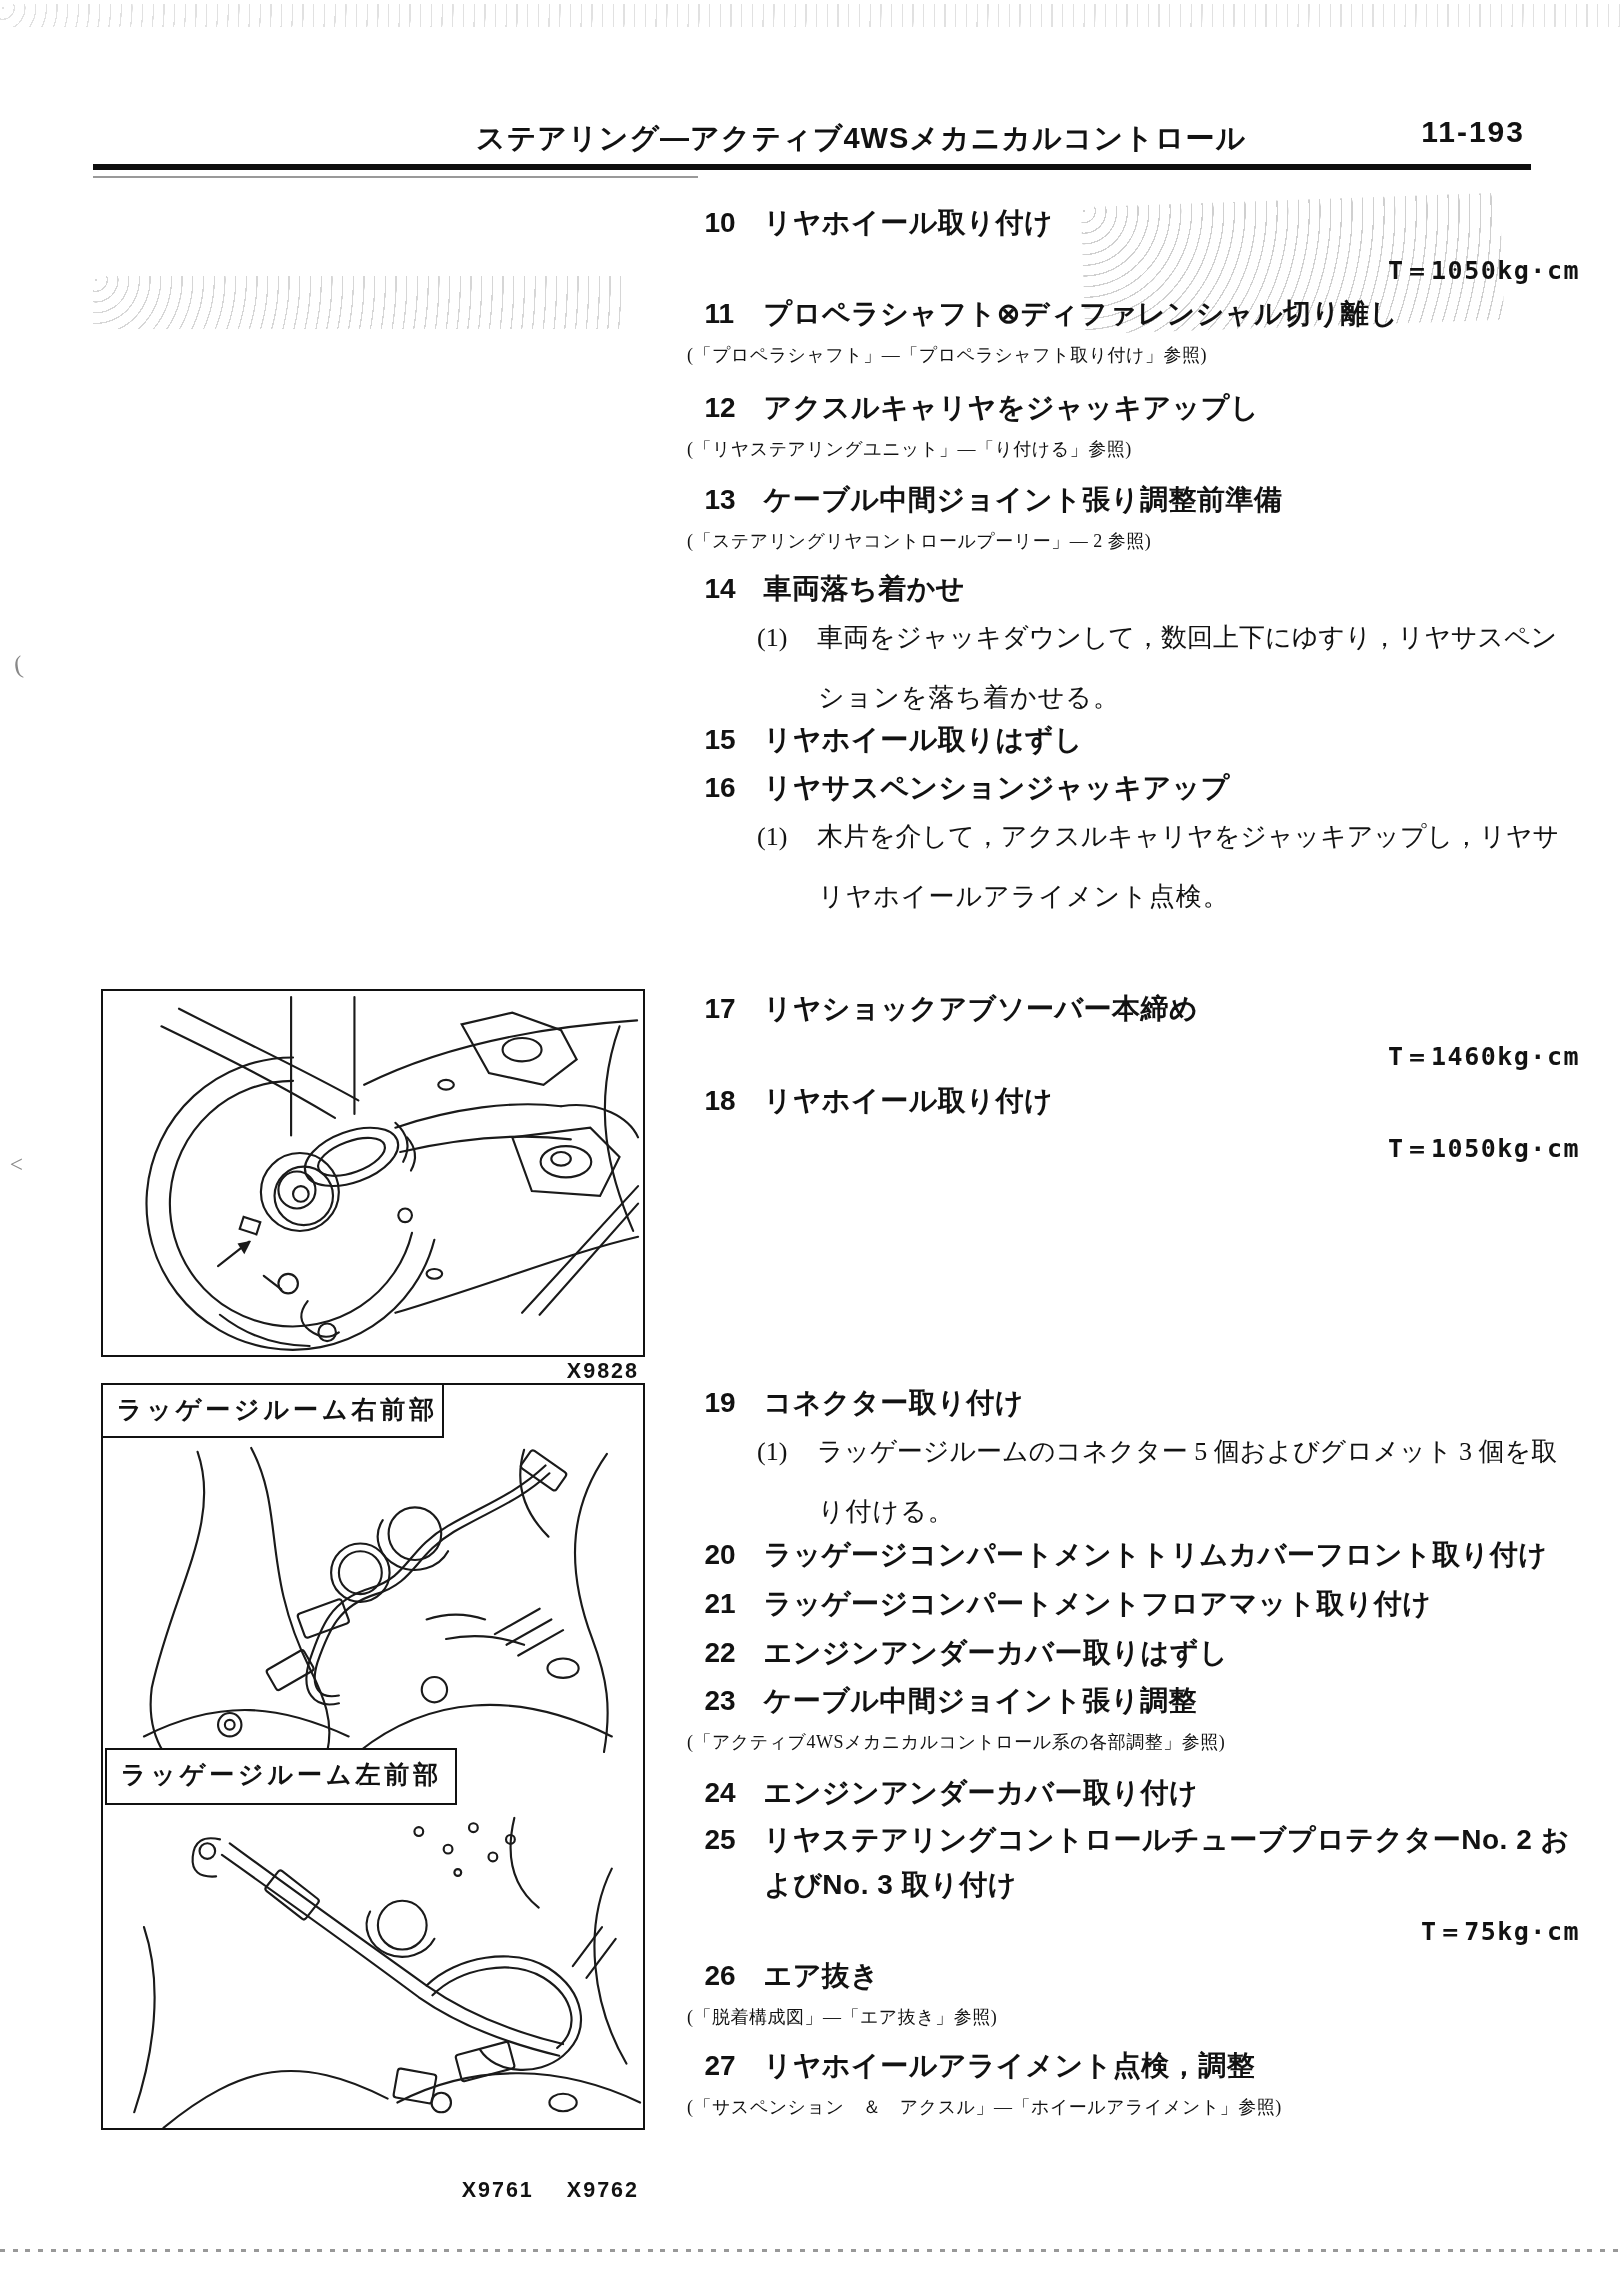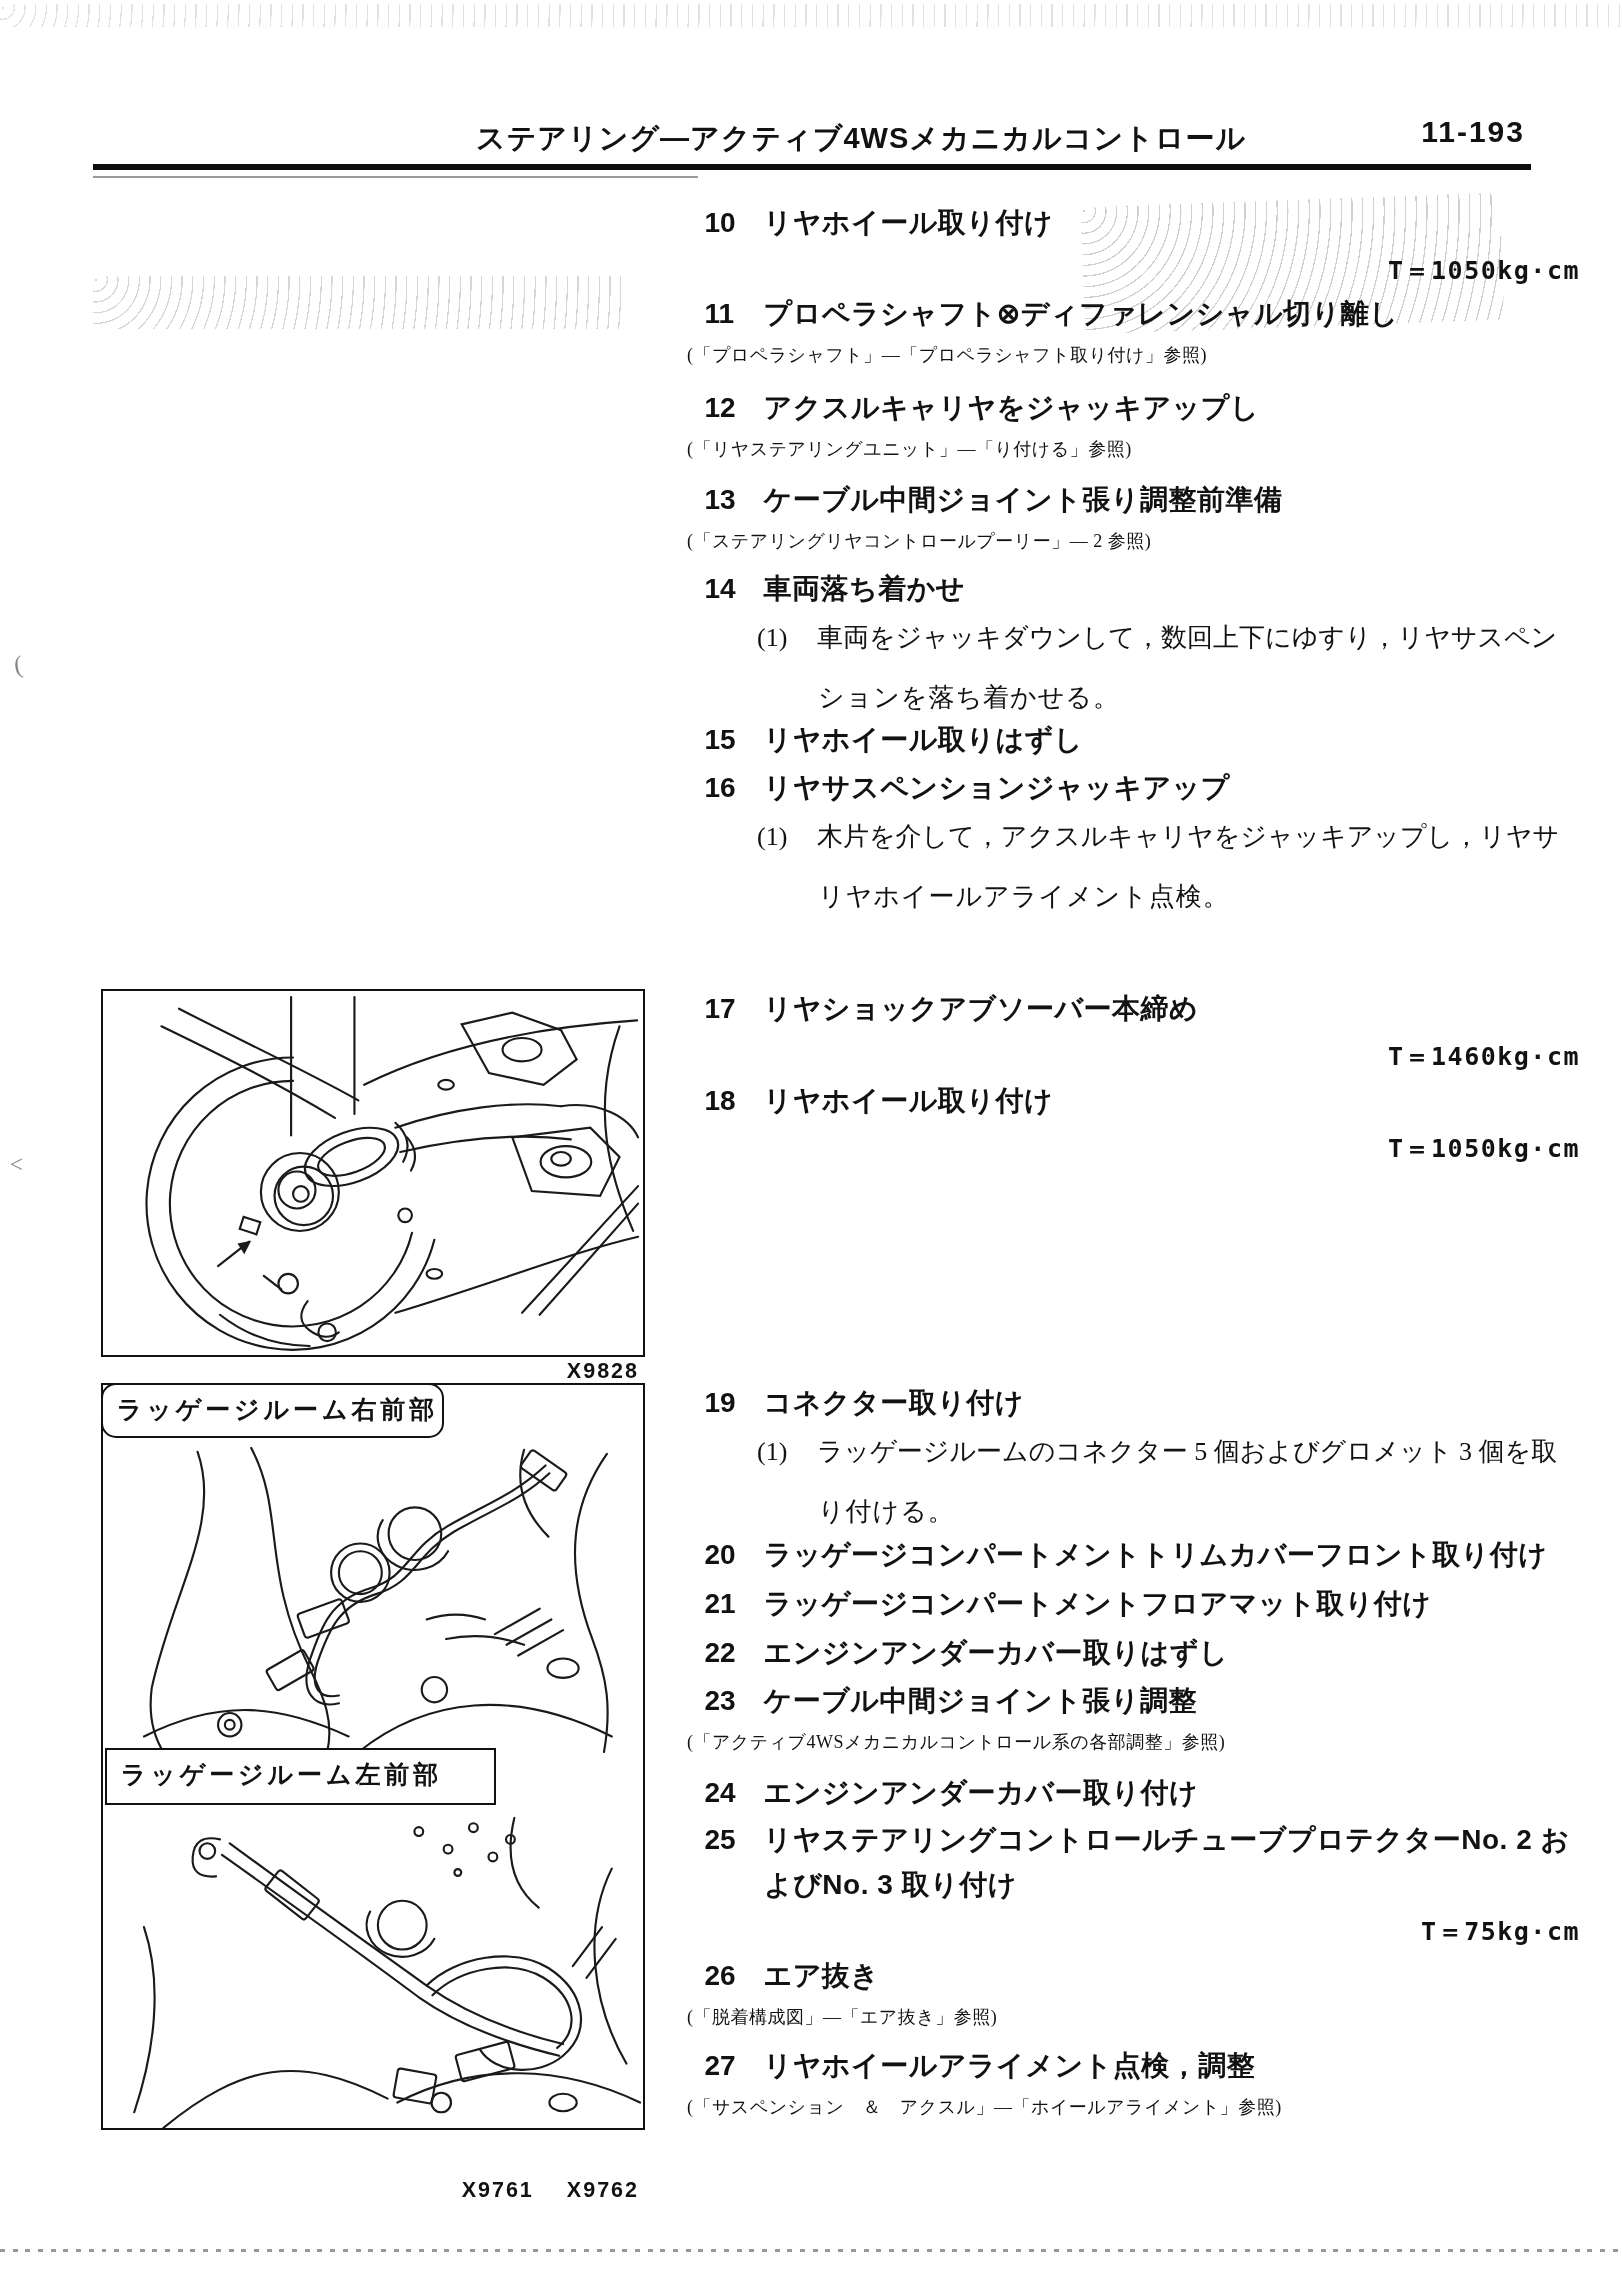--- a/index.html
+++ b/index.html
@@ -30,22 +30,22 @@
   
   .figbox{position:absolute;border:2.9px solid #111;background:#fff;box-sizing:border-box;}
   .fig1{left:101px;top:989px;width:544px;height:368px;}
   .fig2{left:101px;top:1383px;width:544px;height:747px;}
   .figcap{position:absolute;font-size:21.5px;font-weight:bold;letter-spacing:2px;text-align:right;}
   .cap1{left:101px;top:1359px;width:538px;}
   .cap2{left:101px;top:2138px;width:538px;margin-top:40px;}
   .cap2 span{margin-left:33px;}
   .flabel{position:absolute;border:2.9px solid #111;background:#fff;box-sizing:border-box;
           font-size:25px;font-weight:bold;letter-spacing:3.9px;line-height:49px;padding-left:13.7px;z-index:3;}
-  .flabel1{left:101px;top:1383px;width:343px;height:55px;border-radius:15px;}
-  .flabel2{left:105px;top:1748px;width:391px;height:57px;}
+  .flabel1{left:101px;top:1383px;width:343px;height:55px;}
+  .flabel2{left:105px;top:1748px;width:352px;height:57px;}
   .figart{position:absolute;z-index:1;}
   .figart svg{display:block;}
 
   
   .speckle{position:absolute;pointer-events:none;
     background:repeating-radial-gradient(circle at 2.9px 3.9px,#777 0 1.2px,transparent 1.3px 10.7px);}
   .spk-a{left:1083px;top:200px;width:419px;height:127px;opacity:.35;transform:rotate(-2deg);}
   .spk-b{left:93px;top:276px;width:532px;height:53px;opacity:.3;}
   .spk-top{left:0;top:3.9px;width:1623px;height:23.4px;opacity:.22;}
   .dashline{position:absolute;left:0;top:2249px;width:1623px;height:2.9px;opacity:.55;

